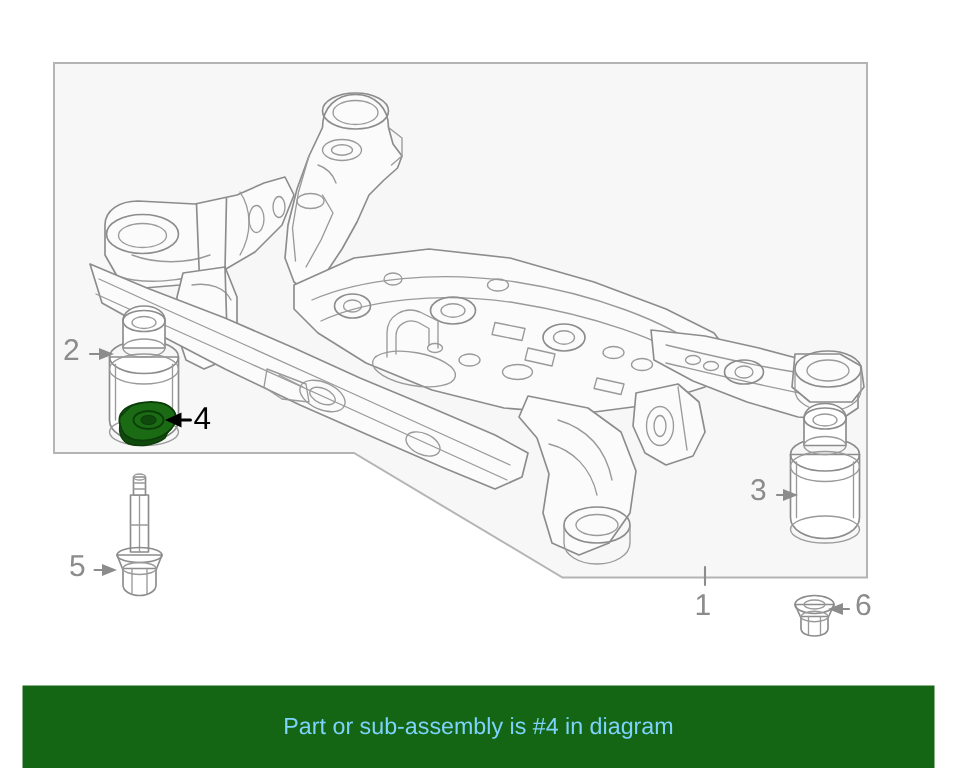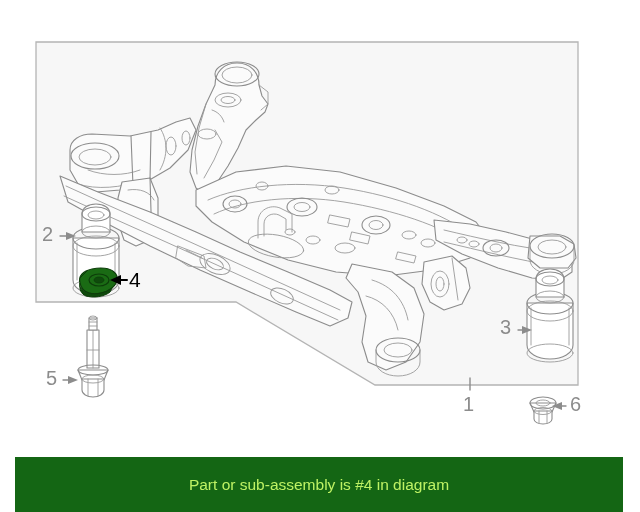--- a/index.html
+++ b/index.html
@@ -63,21 +63,21 @@
     height: 55px;
     background: #146614;
     box-sizing: border-box;
     display: flex;
     flex-direction: column;
     align-items: center;
     justify-content: center;
     text-align: center;
   }
   #footer-banner .banner-line {
-    color: #bef264;
+    color: #7dd3fc;
     font-family: "Liberation Sans", sans-serif;
     font-size: 15.5px;
     line-height: 19px;
     white-space: nowrap;
   }
 </style>
 </head>
 <body>
 
 <div id="diagram-root">

